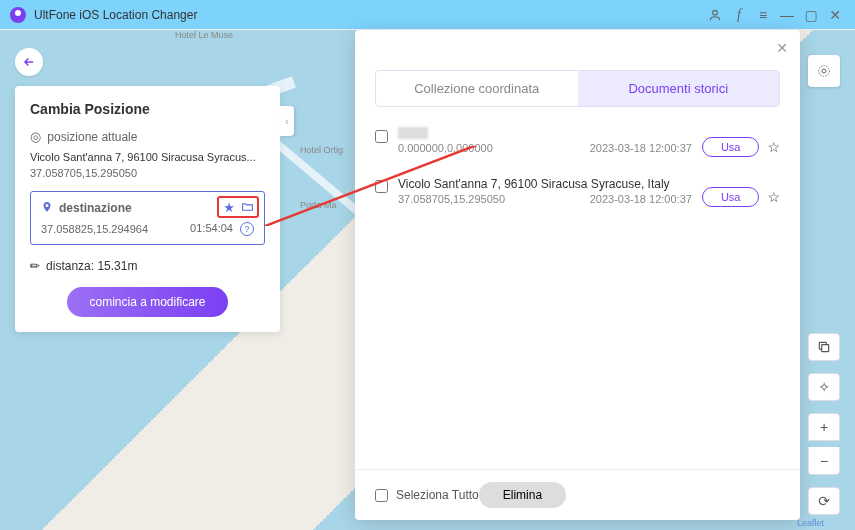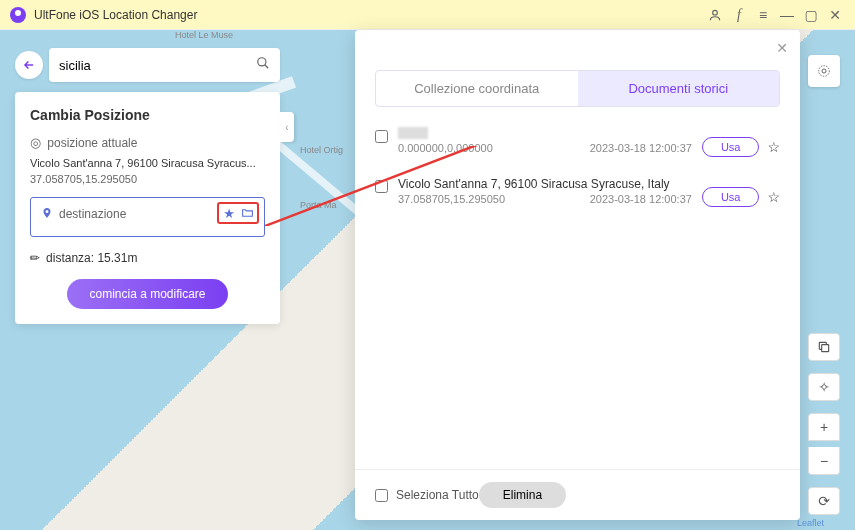--- a/index.html
+++ b/index.html
@@ -1,18 +1,18 @@
 <!DOCTYPE html>
 <html><head>
 <meta charset="utf-8">
 <style>
 * { box-sizing: border-box; margin: 0; padding: 0; font-family: -apple-system, BlinkMacSystemFont, "Segoe UI", Arial, sans-serif; }
 body { width: 855px; height: 530px; background: #a8d5e8; position: relative; overflow: hidden; }
 
-.titlebar { height: 30px; background: #fef9c3; display: flex; align-items: center; padding: 0 10px; border-bottom: 1px solid #eee; }
+.titlebar { height: 30px; background: #7dd3fc; display: flex; align-items: center; padding: 0 10px; border-bottom: 1px solid #eee; }
 .titlebar .logo { width: 16px; height: 16px; background: #7b3ff2; border-radius: 50%; margin-right: 8px; position: relative; }
 .titlebar .logo::after { content: ""; position: absolute; width: 6px; height: 6px; background: #fff; border-radius: 50%; top: 3px; left: 5px; }
 .titlebar .title { font-size: 12px; color: #333; flex: 1; }
 .titlebar .ctrl { width: 20px; height: 20px; display: flex; align-items: center; justify-content: center; color: #666; font-size: 14px; cursor: pointer; margin-left: 4px; }
 
 .map-bg { position: absolute; top: 30px; left: 0; right: 0; bottom: 0; background: linear-gradient(135deg, #a8d5e8 0%, #a8d5e8 40%, #f0ede6 40%, #f0ede6 60%, #a8d5e8 60%); }
 .map-road { position: absolute; background: #fff; opacity: 0.7; }
 .r1 { width: 200px; height: 12px; top: 80px; left: 100px; transform: rotate(-20deg); }
 .r2 { width: 150px; height: 8px; top: 150px; left: 250px; transform: rotate(40deg); }
 .map-label { position: absolute; font-size: 9px; color: #888; }
@@ -29,21 +29,21 @@
 .collapse-btn { position: absolute; right: -14px; top: 20px; width: 14px; height: 30px; background: #fff; border-radius: 0 4px 4px 0; display: flex; align-items: center; justify-content: center; font-size: 10px; color: #999; cursor: pointer; box-shadow: 2px 1px 3px rgba(0,0,0,0.1); }
 
 .loc-block { margin-bottom: 12px; }
 .loc-header { display: flex; align-items: center; gap: 6px; font-size: 12px; color: #666; margin-bottom: 6px; }
 .loc-header .icon { font-size: 13px; }
 .loc-addr { font-size: 11px; color: #333; line-height: 1.4; }
 .loc-coord { font-size: 11px; color: #666; margin-top: 2px; }
 
 .dest-block { border: 1.5px solid #5b6fd6; border-radius: 3px; padding: 8px 10px; position: relative; }
 .dest-header { display: flex; align-items: center; justify-content: space-between; margin-bottom: 6px; }
-.dest-header .left { display: flex; align-items: center; gap: 6px; font-size: 12px; color: #666; }
+.dest-header .left { display: flex; align-items: center; gap: 6px; font-size: 12px; color: #666; font-weight: bold; }
 .dest-header .right { display: flex; gap: 6px; }
 .dest-header .right span { color: #5b6fd6; cursor: pointer; font-size: 13px; }
 .dest-highlight { position: absolute; right: 5px; top: 4px; width: 42px; height: 22px; border: 2px solid #e53935; border-radius: 3px; pointer-events: none; }
 .dest-row2 { display: flex; justify-content: space-between; align-items: center; font-size: 11px; color: #666; margin-top: 2px; }
 .dest-row2 .help { color: #5b6fd6; border: 1px solid #5b6fd6; border-radius: 50%; width: 14px; height: 14px; display: inline-flex; align-items: center; justify-content: center; font-size: 9px; margin-left: 4px; }
 
 .distance-row { display: flex; align-items: center; gap: 6px; font-size: 12px; color: #333; margin: 14px 0; }
 .distance-row .icon { transform: rotate(-45deg); }
 
 .start-btn { display: block; margin: 0 auto; padding: 8px 22px; background: linear-gradient(90deg, #9b6ff5, #7b3ff2); color: #fff; border: none; border-radius: 18px; font-size: 12px; cursor: pointer; }
@@ -106,27 +106,20 @@
   <div class="map-label" style="top:170px;left:300px">Porta Ma</div>
 </div>
 
 <div class="left-panel">
   <div class="search-row">
     <div class="back-btn">
       <svg width="14" height="14" viewBox="0 0 24 24" fill="none" stroke="currentColor" stroke-width="2.5">
           <path d="M19 12H5M11 18l-6-6 6-6"></path>
         </svg>
     </div>
-    <div class="search-box">
-      <input value="sicilia" style="">
-      <span class="icon"><svg width="14" height="14" viewBox="0 0 24 24" fill="none" stroke="currentColor" stroke-width="2">
-            <circle cx="10" cy="10" r="7"></circle>
-            <path d="M21 21l-6-6"></path>
-          </svg></span>
-    </div>
   </div>
 
   <div class="card">
     <div class="collapse-btn">‹</div>
     <h3>Cambia Posizione</h3>
 
     <div class="loc-block">
       <div class="loc-header">
         <span class="icon">◎</span>
         <span>posizione attuale</span>
@@ -146,20 +139,27 @@
           </span>
           <span>destinazione</span>
         </div>
         <div class="right">
           <span>★</span>
           <span><svg width="13" height="13" viewBox="0 0 24 24" fill="none" stroke="currentColor" stroke-width="2">
                 <path d="M3 7h5l2 2h11v10H3z"></path>
               </svg></span>
         </div>
       </div>
+      <div class="dest-row2">
+        <span>37.058825,15.294964</span>
+        <span>
+          <span>01:54:04</span>
+          <span class="help">?</span>
+        </span>
+      </div>
     </div>
 
     <div class="distance-row">
       <span class="icon">✎</span>
       <span>distanza: 15.31m</span>
     </div>
 
     <button class="start-btn">comincia a modificare</button>
   </div>
 </div>

